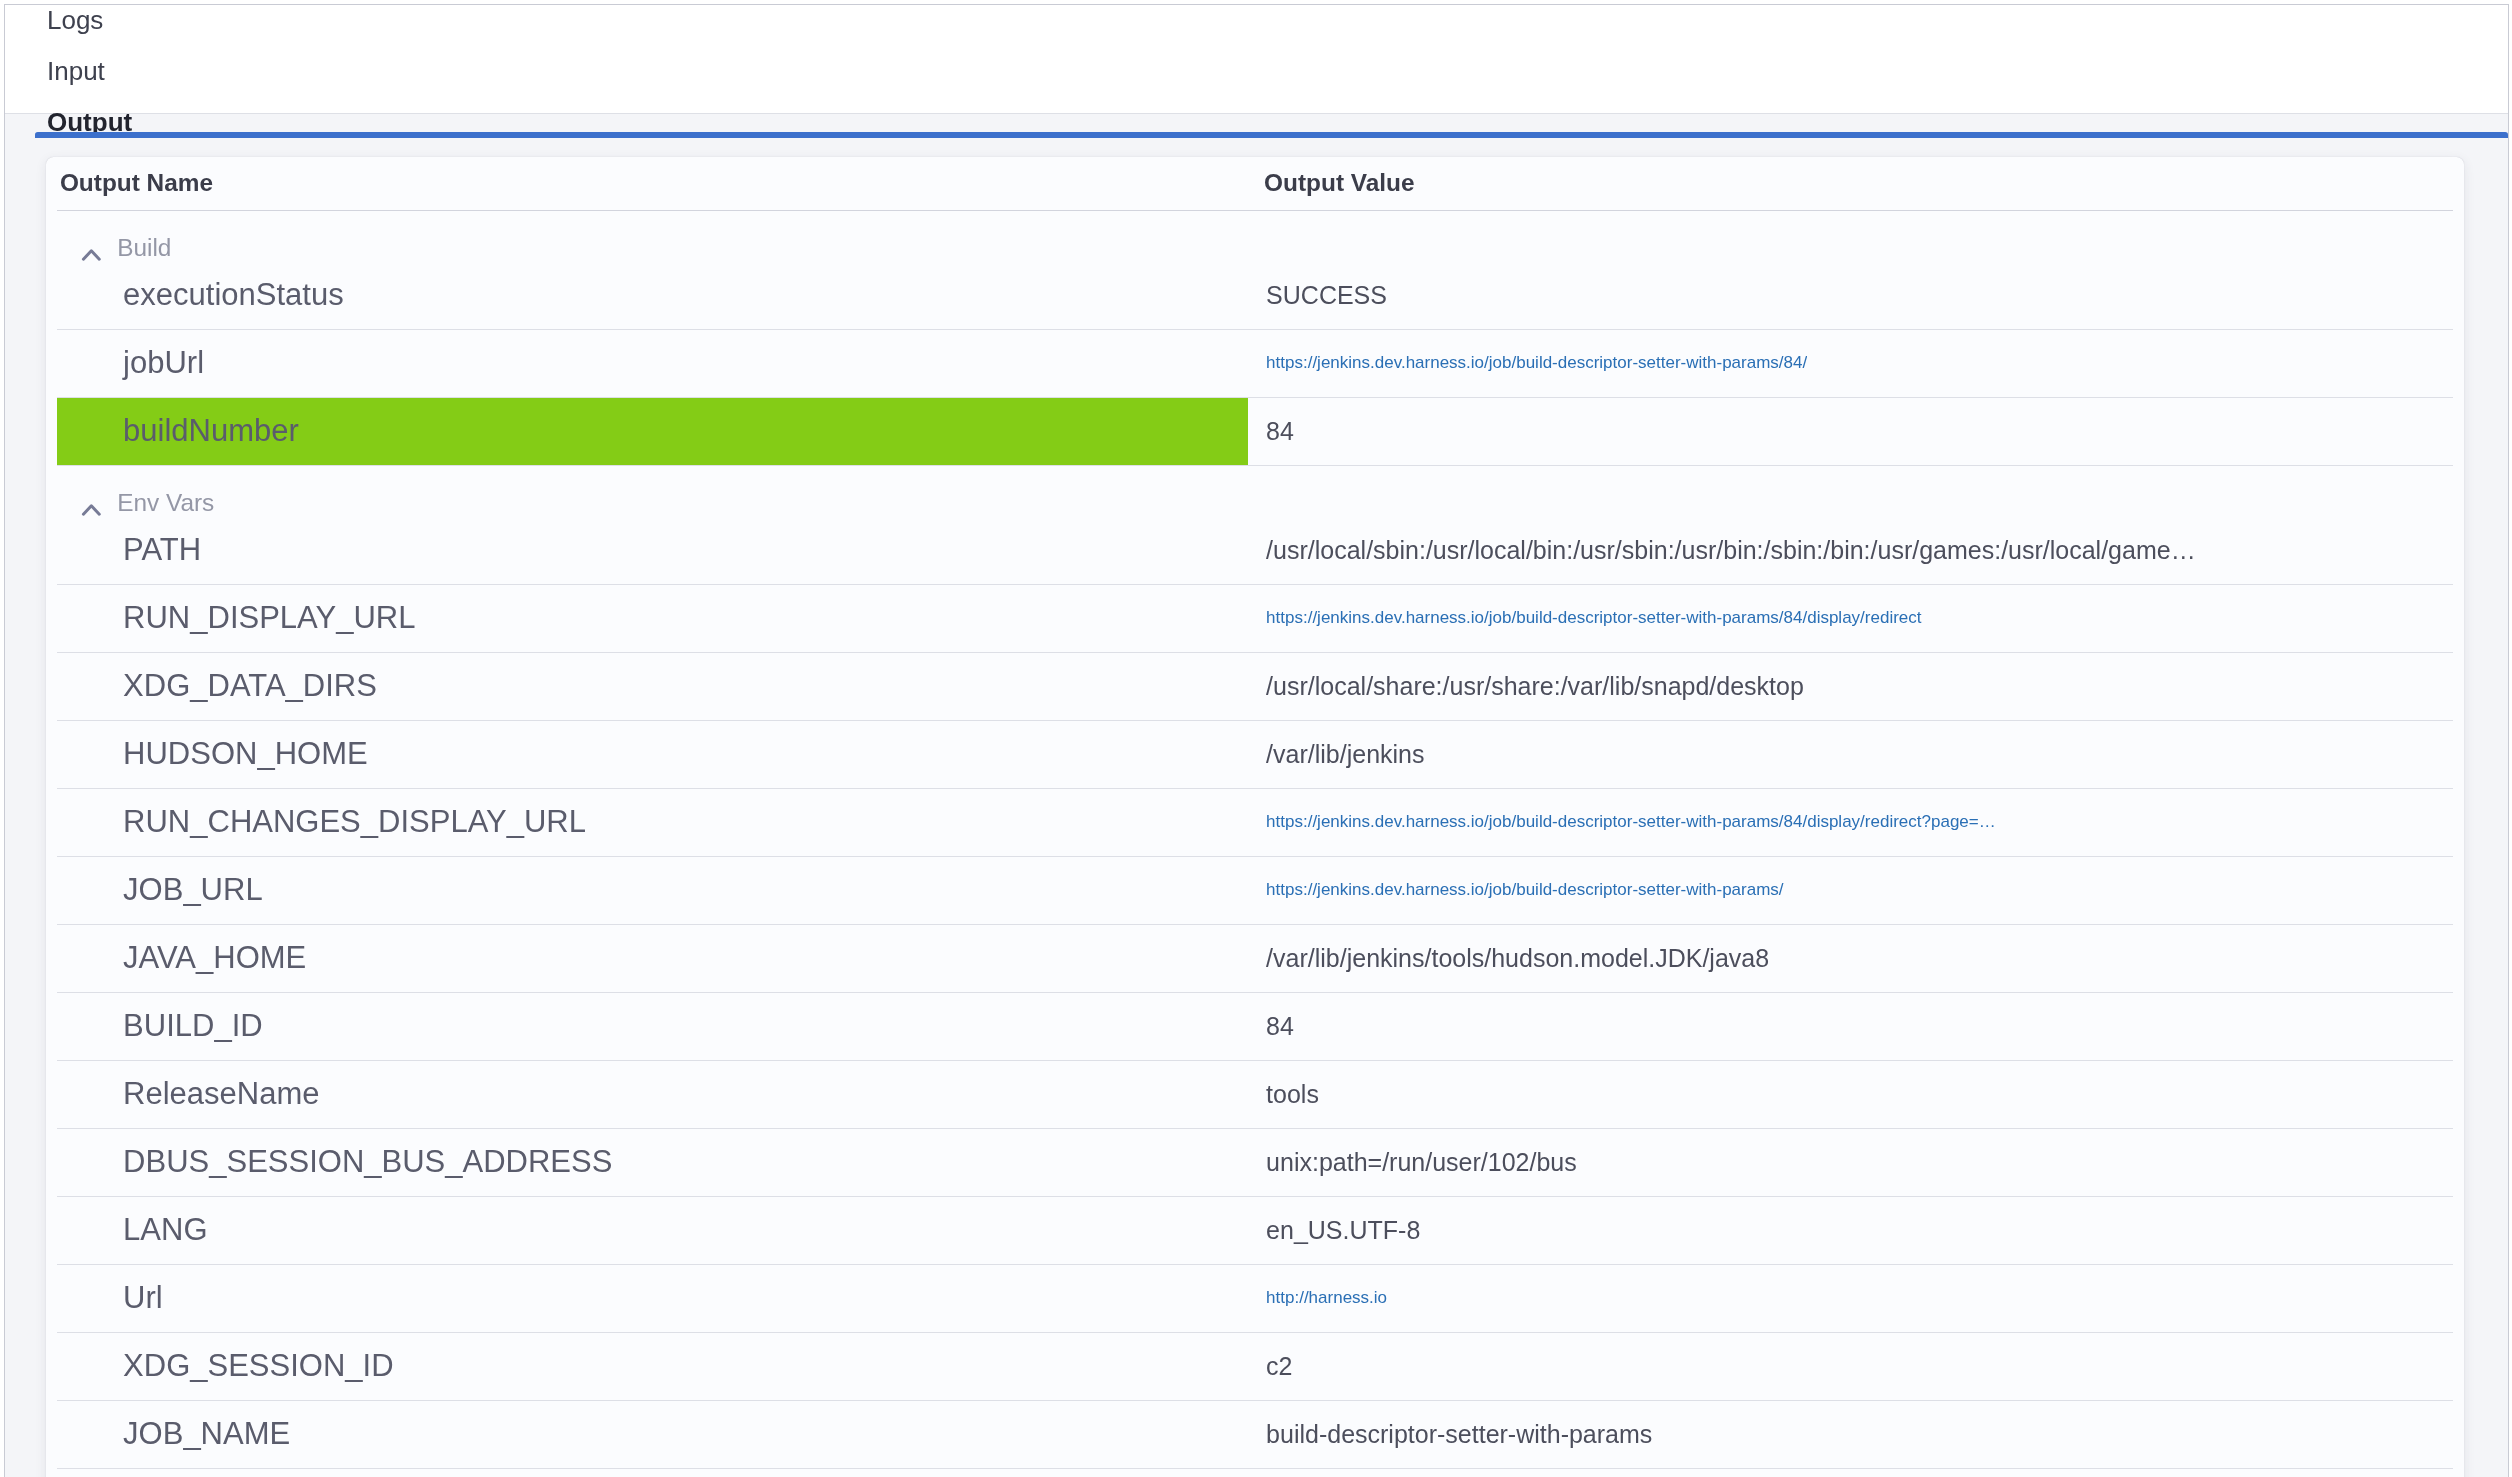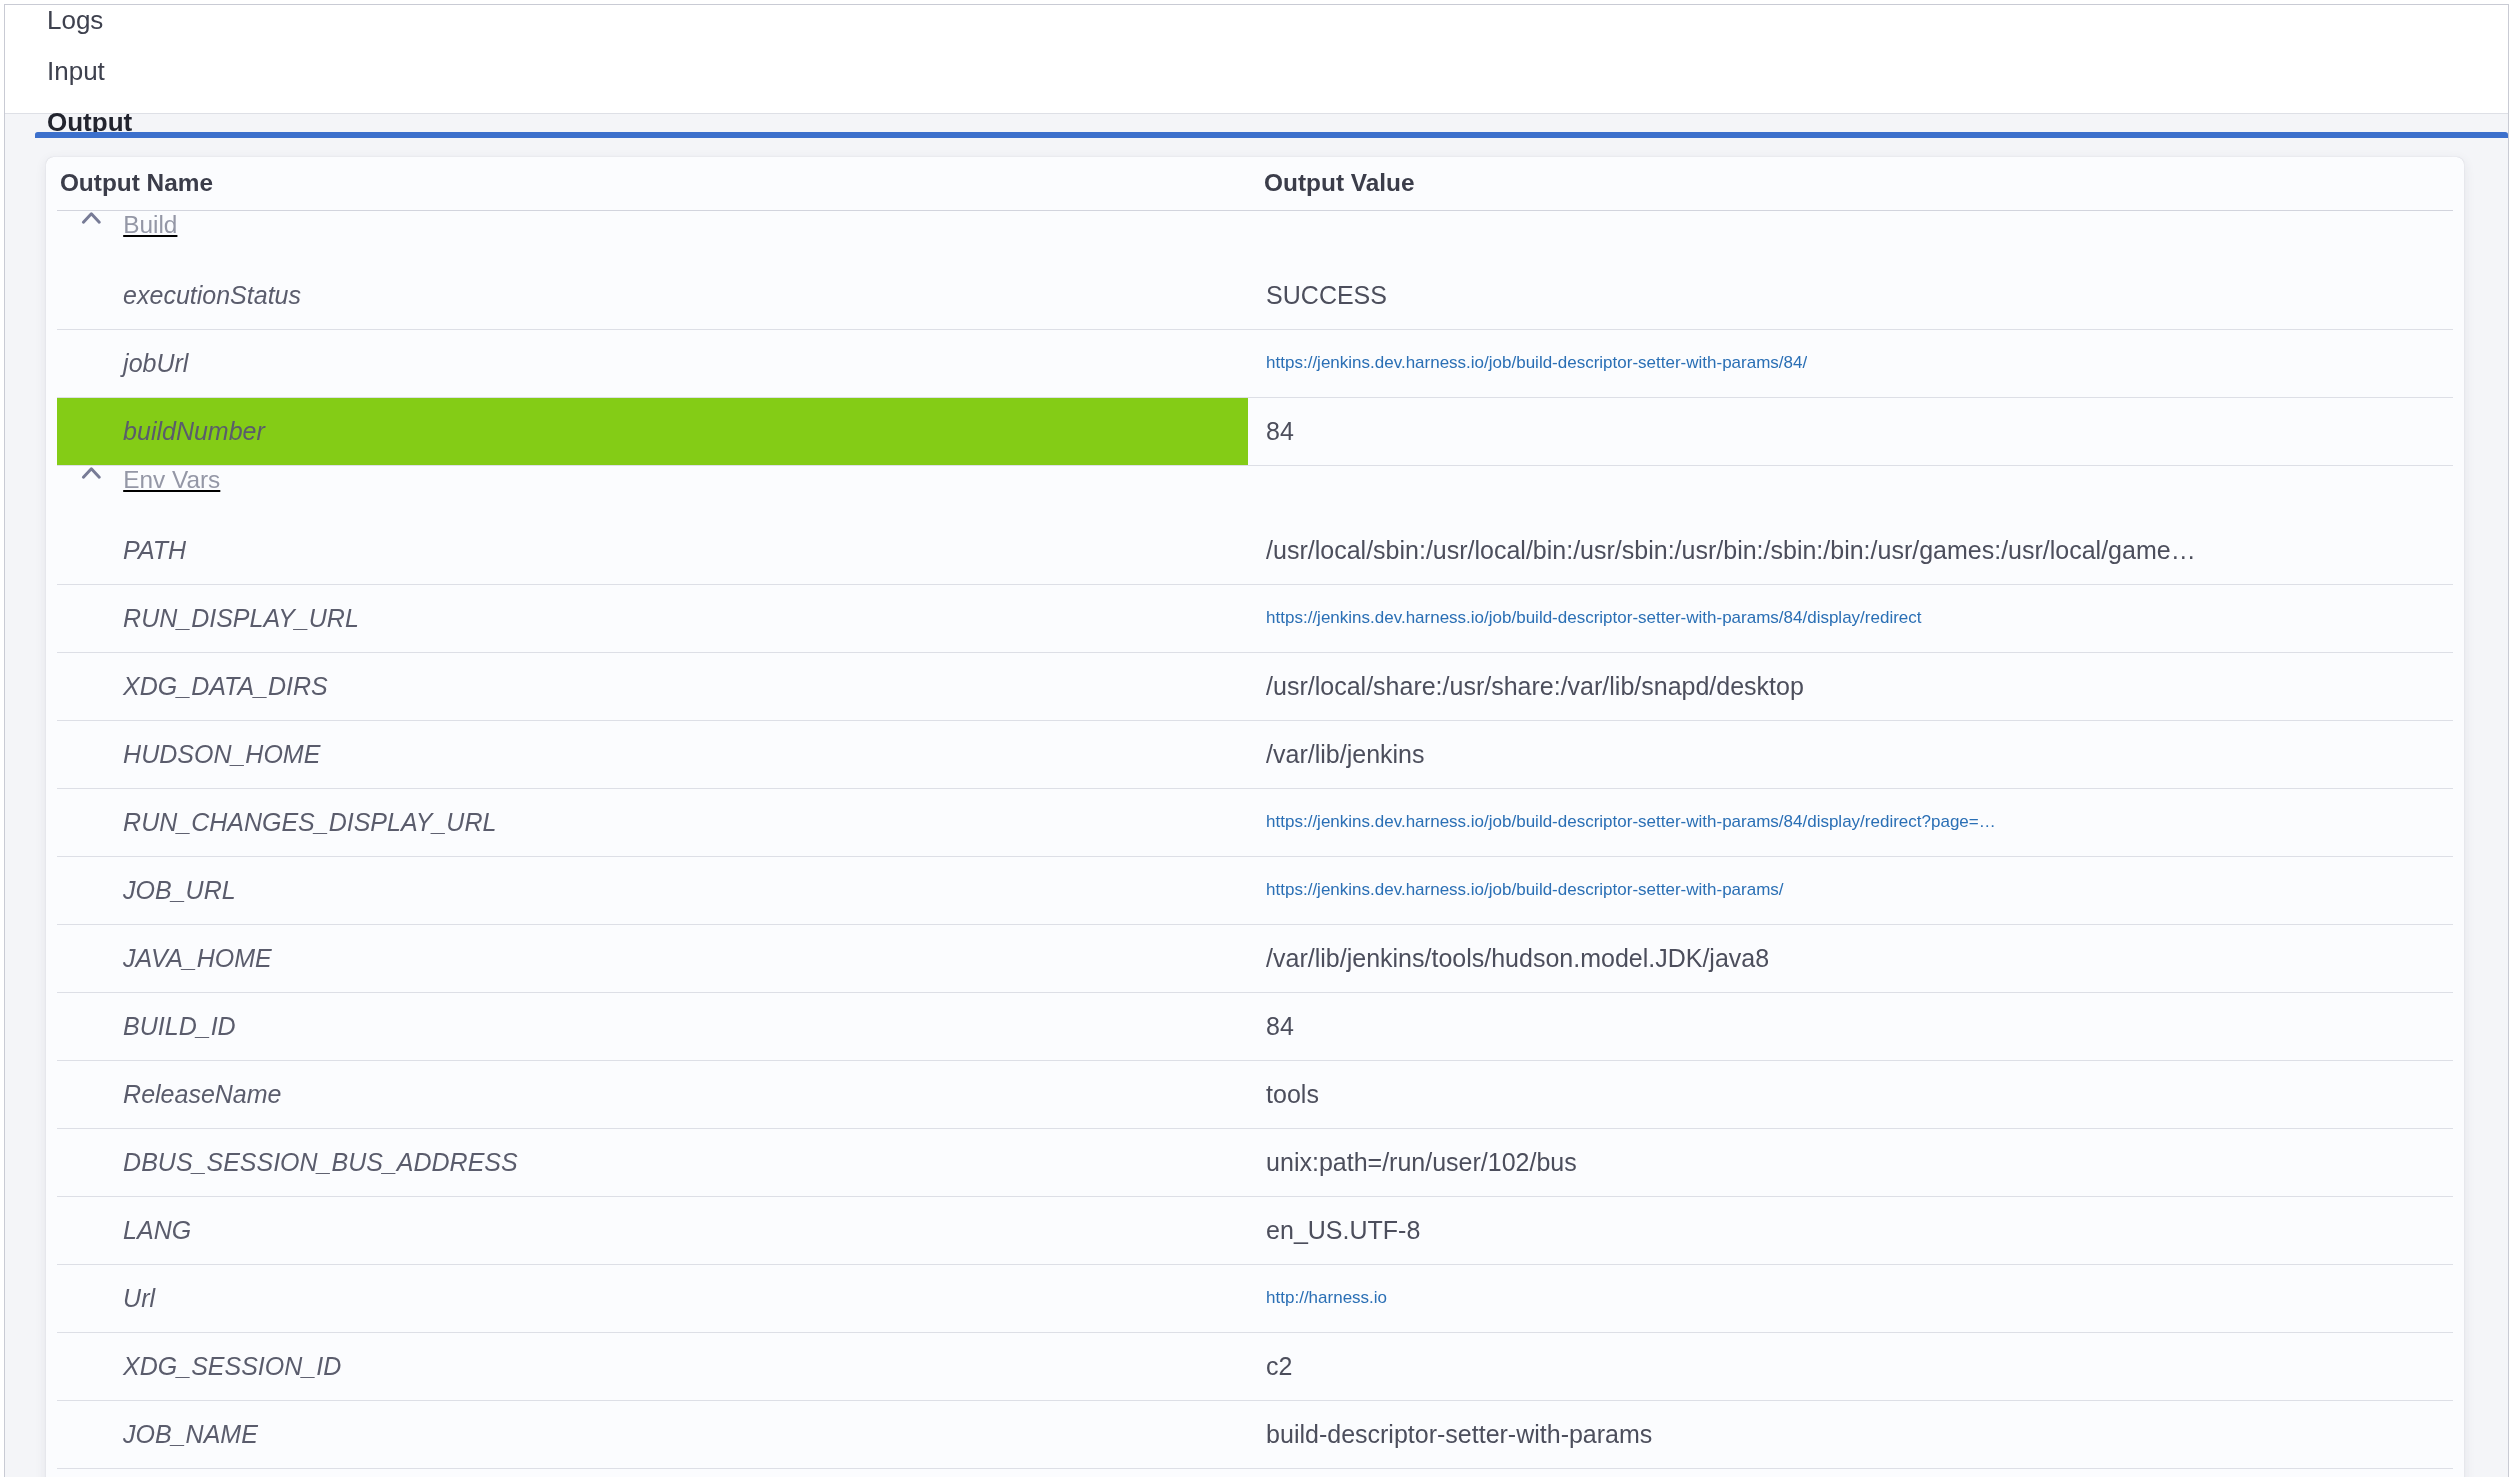--- a/index.html
+++ b/index.html
@@ -43,35 +43,35 @@
   }
   .thead {
     display:grid; grid-template-columns:1191px 1fr;
     height:54px; align-items:center;
     border-bottom:1.9px solid #d2d4dd;
     font-size:24.4px; font-weight:bold; color:#3b3d4a;
   }
   .thead .col-name { padding-left:2.8px; }
   .thead .col-value { padding-left:16px; }
   .group-row {
-    height:51px; display:flex; align-items:flex-start;
-    padding-left:24.4px; gap:21px; cursor:pointer;text-decoration:underline;
+    height:51px; display:flex; align-items:flex-end;
+    padding-left:24.4px; gap:15px; cursor:pointer;
   }
   .group-label { font-size:24.4px; color:#9497a6; }
   .chev { width:20.7px; height:14px; display:block; }
   .chev polyline { fill:none; stroke:#777b96; stroke-width:3.2; stroke-linecap:round; stroke-linejoin:round; }
   .data-row {
     display:grid; grid-template-columns:1191px 1fr;
     height:68px; border-bottom:1.9px solid #dddfe6;
     align-items:stretch; cursor:default;
   }
   .cell-name {
     display:flex; align-items:center; padding-left:66px;
-    font-size:25px; color:#5a5c6c;
-    white-space:nowrap; overflow:hidden;font-style:italic;
+    font-size:31px; color:#5a5c6c;
+    white-space:nowrap; overflow:hidden;
   }
   .data-row.highlight .cell-name { background:#84cc16; }
   .cell-value {
     display:flex; align-items:center; padding-left:18px;
     font-size:25px; color:#4c4e5c;
     white-space:nowrap; overflow:hidden; text-overflow:ellipsis;
   }
   .cell-value a {
     font-size:17px; color:#2a6fb5; text-decoration:none; cursor:pointer;
     white-space:nowrap; overflow:hidden; text-overflow:ellipsis;

